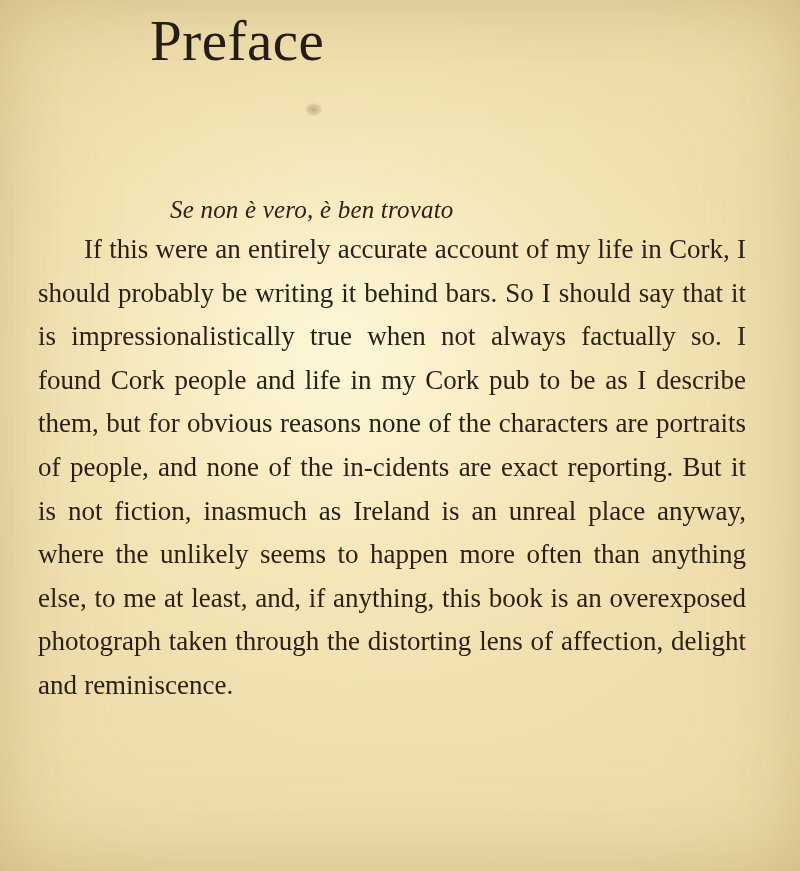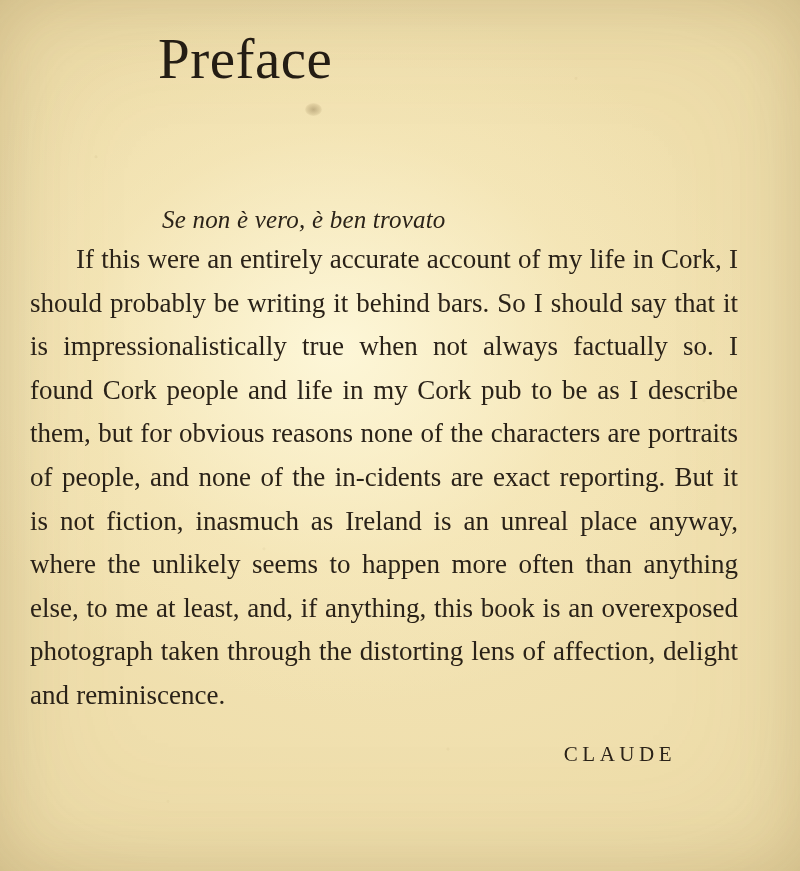--- a/index.html
+++ b/index.html
@@ -53,37 +53,37 @@
     position: relative;
     z-index: 2;
     padding: 0;
   }
   .chapter-title {
     font-family: "Liberation Serif", serif;
     font-size: 57px;
     font-weight: 400;
     letter-spacing: 0.5px;
     color: #241d14;
-    margin: 8px;
-    padding: 22px 0 0 150px;
+    margin: 0;
+    padding: 12px 0 0 150px;
     line-height: 1.0;
   }
   .smudge {
     position: absolute;
     left: 305px;
     top: 103px;
     width: 17px;
     height: 13px;
     border-radius: 50%;
     background: radial-gradient(ellipse at 50% 50%, rgba(120,98,58,0.40) 0%, rgba(140,116,70,0.18) 55%, rgba(150,125,80,0) 80%);
     z-index: 3;
     pointer-events: none;
   }
   .body-block {
-    margin: 8px;
+    margin: 16px;
     padding: 112px 24px 0 22px;
     width: 754px;
     box-sizing: border-box;
   }
   .epigraph {
     font-style: italic;
     font-size: 25px;
     line-height: 1.0;
     color: #2b2319;
     text-indent: 132px;
@@ -118,17 +118,16 @@
 
   <div class="content">
 
     <h1 class="chapter-title">Preface</h1>
 
     <div class="body-block">
       <p class="epigraph">Se non è vero, è ben trovato</p>
 
       <p class="para">If this were an entirely accurate account of my life in Cork, I should probably be writing it behind bars. So I should say that it is impressionalistically true when not always factually so. I found Cork people and life in my Cork pub to be as I describe them, but for obvious reasons none of the characters are portraits of people, and none of the in-cidents are exact reporting. But it is not fiction, inasmuch as Ireland is an unreal place anyway, where the unlikely seems to happen more often than anything else, to me at least, and, if anything, this book is an overexposed photograph taken through the distorting lens of affection, delight and reminiscence.</p>
 
-      <p class="signature">CLAUDE</p>
     </div>
 
   </div>
 </div>
 
 </body></html>

